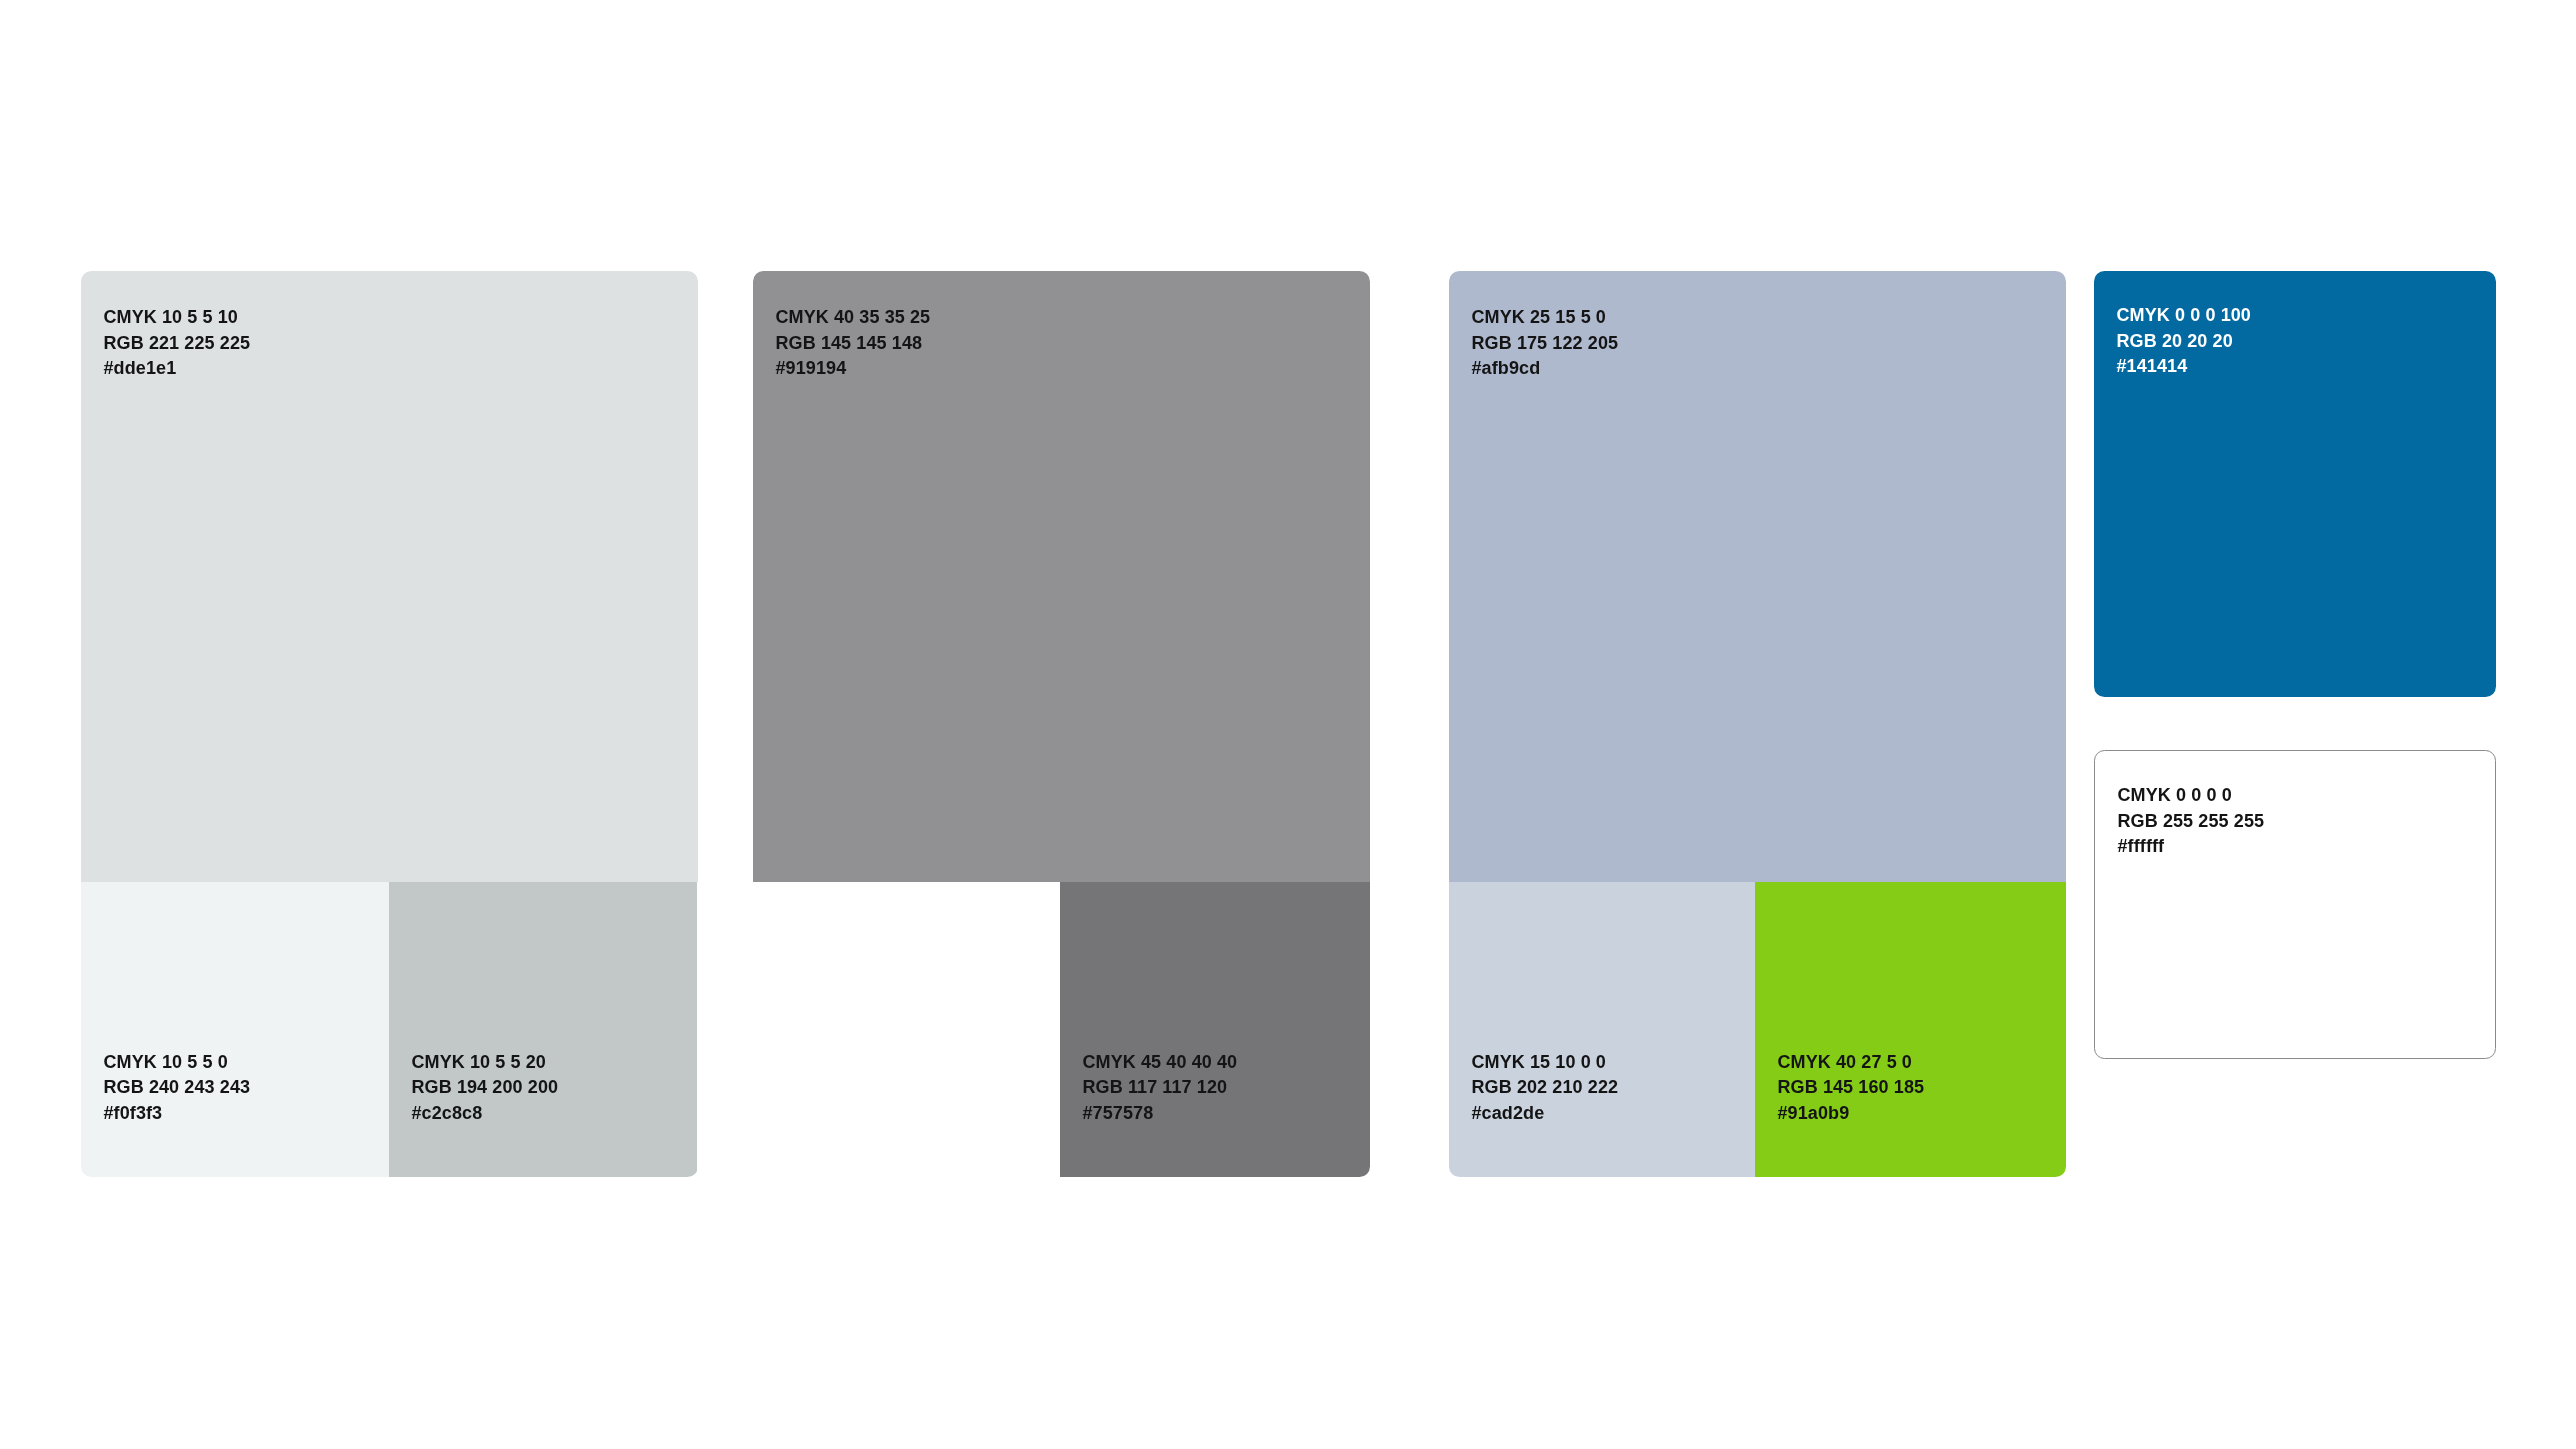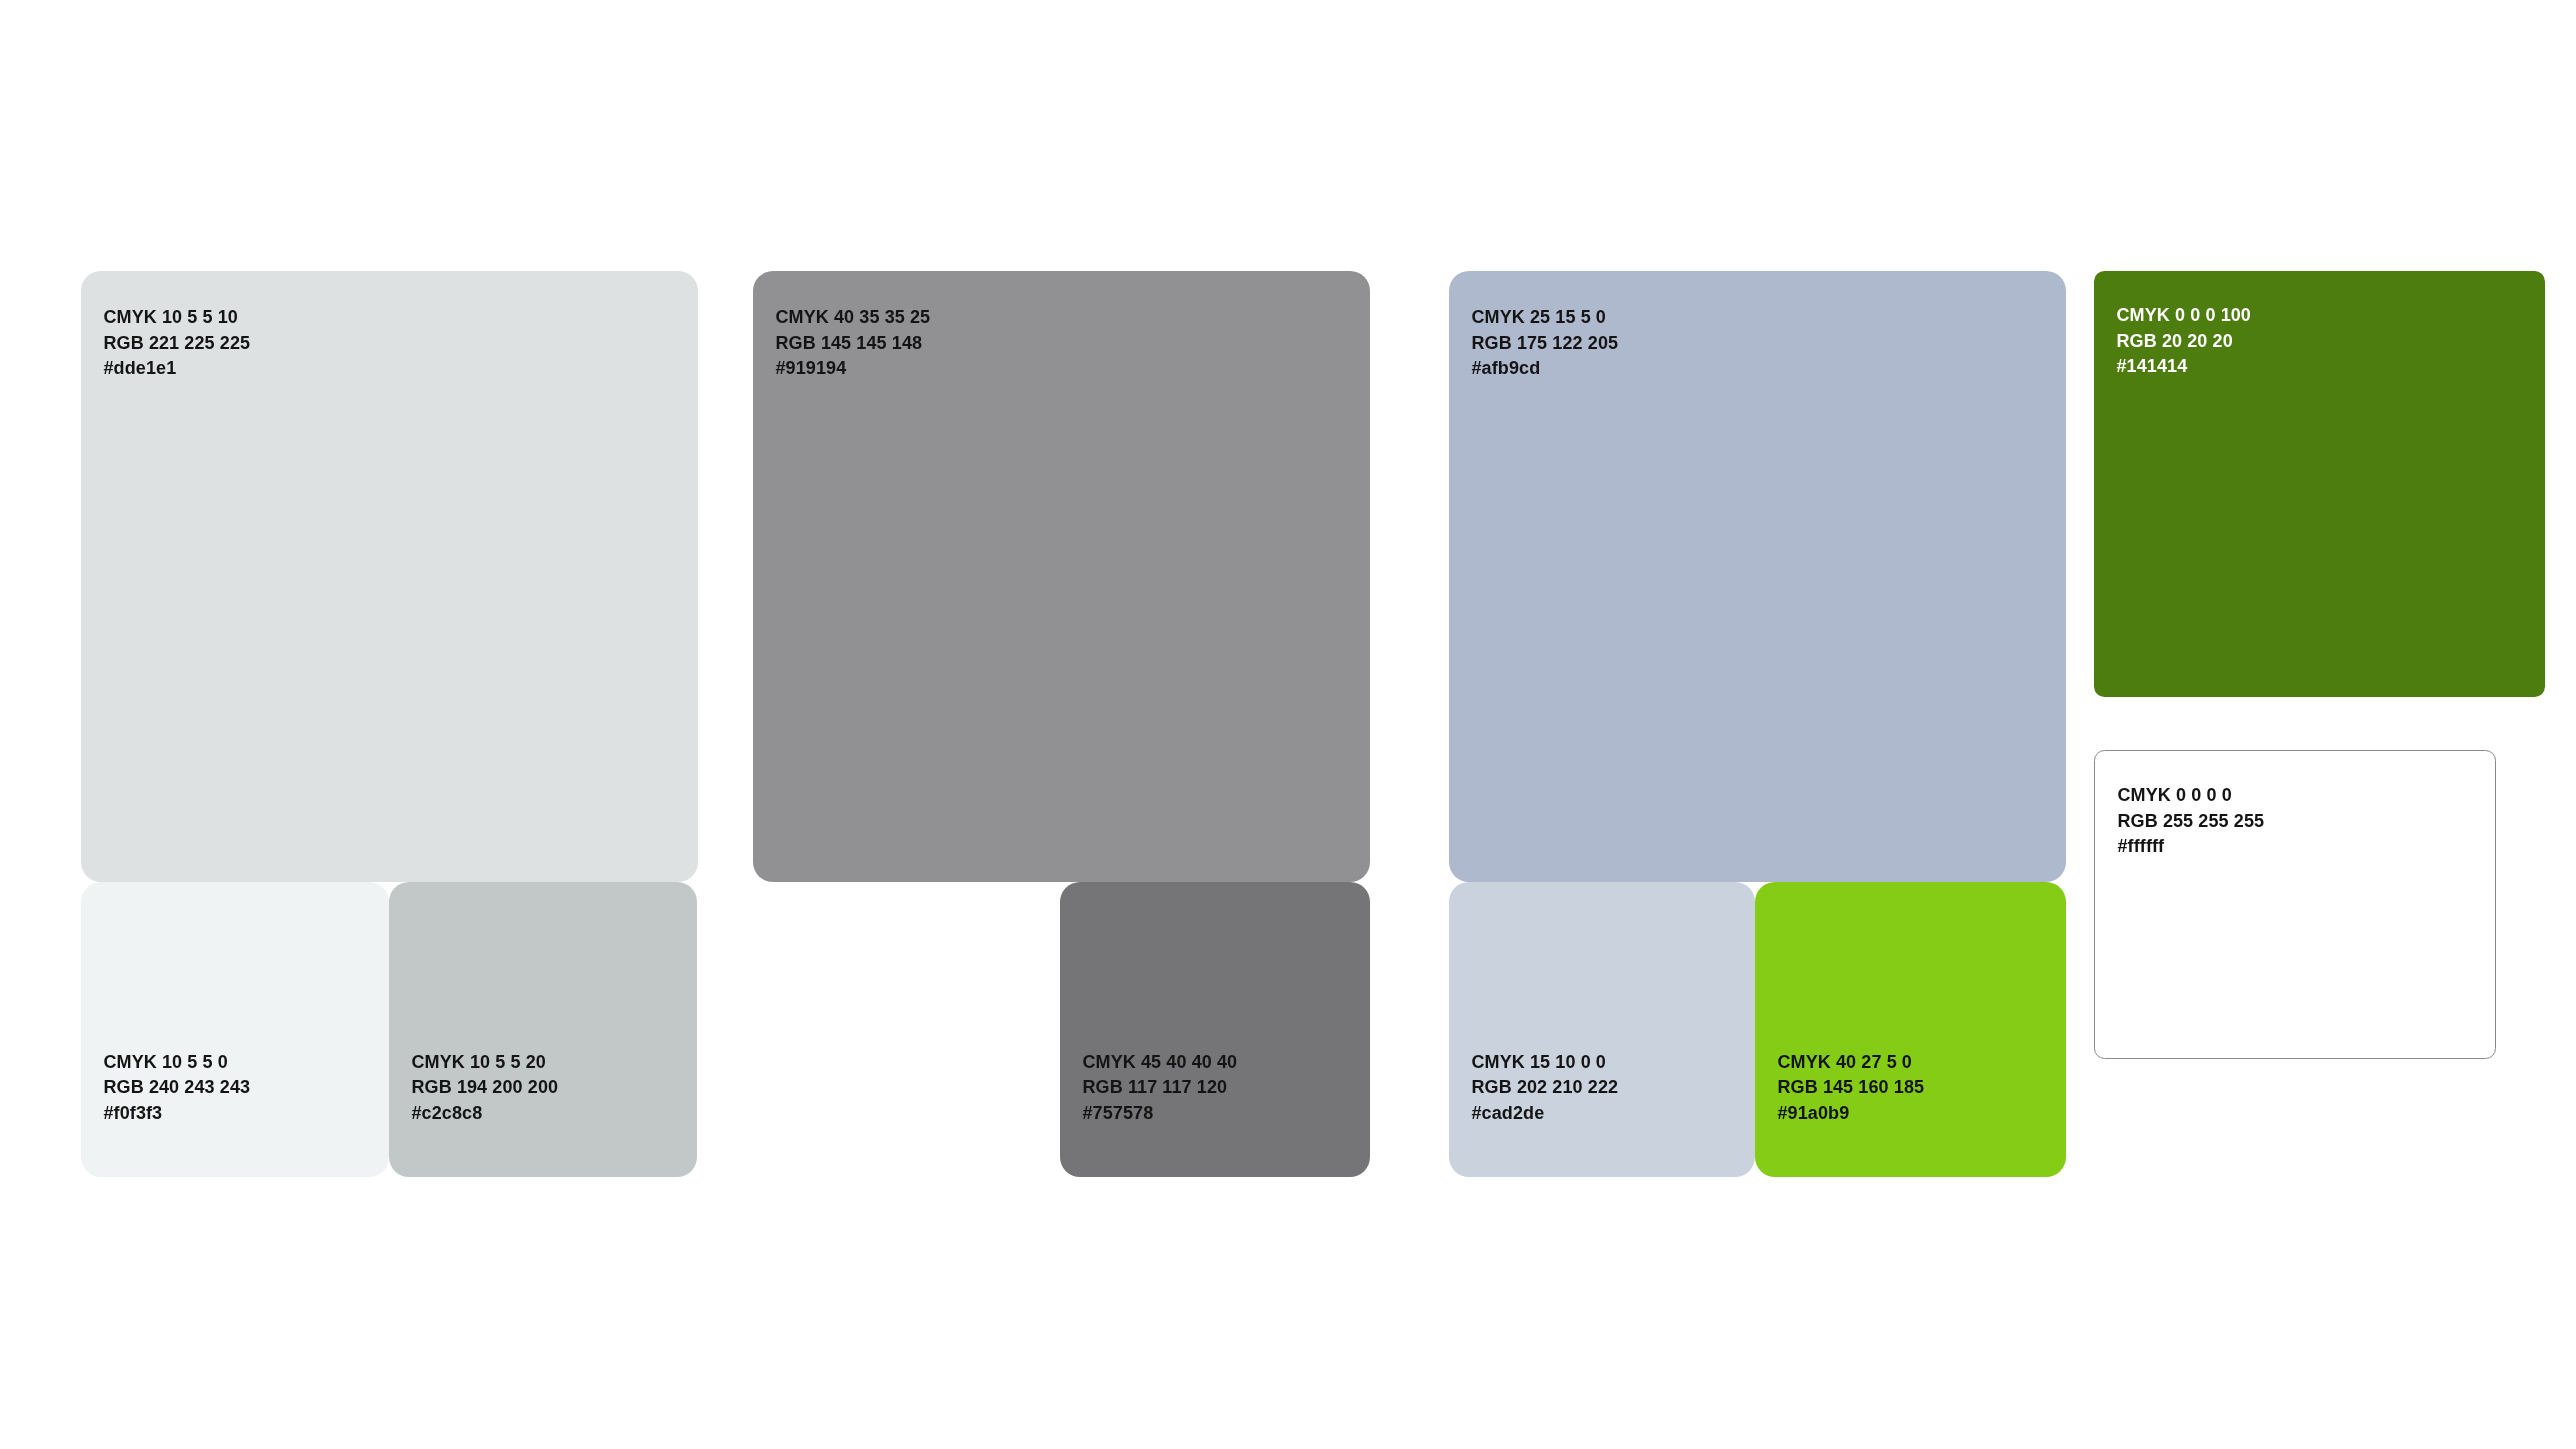--- a/index.html
+++ b/index.html
@@ -29,21 +29,20 @@
     position: absolute;
     border-radius: 10.5px;
     overflow: hidden;
     box-sizing: border-box;
   }
 
   
   .region {
     position: absolute;
     box-sizing: border-box;
-    border-radius: 20px;
   }
 
   
   .label {
     position: absolute;
     left: 22.5px;
     line-height: 1.0;
     white-space: nowrap;
     letter-spacing: 0.1px;
   }
@@ -136,21 +135,21 @@
     </div>
     <div class="region" id="g2-br" style="left: 306px; top: 611px; width: 311px; height: 295px; background: #84cc16;">
       <div class="label bottom dark-text">
         <span class="line">CMYK 40 27 5 0</span>
         <span class="line">RGB 145 160 185</span>
         <span class="line">#91a0b9</span>
       </div>
     </div>
   </div>
 
-  <div class="solid-card" id="solid-0" style="left: 2094px; top: 271px; width: 451px; height: 426px; background: #4d7c0f;">
+  <div class="solid-card" id="solid-0" style="left: 2094px; top: 271px; width: 402px; height: 426px; background: #0369a1;">
     <div class="label top light-text">
       <span class="line">CMYK 0 0 0 100</span>
       <span class="line">RGB 20 20 20</span>
       <span class="line">#141414</span>
     </div>
   </div>
 
   <div class="solid-card bordered" id="solid-1" style="left: 2094px; top: 750px; width: 402px; height: 309px; background: rgb(255, 255, 255); border-color: rgb(138, 138, 138);">
     <div class="label top dark-text">
       <span class="line">CMYK 0 0 0 0</span>

